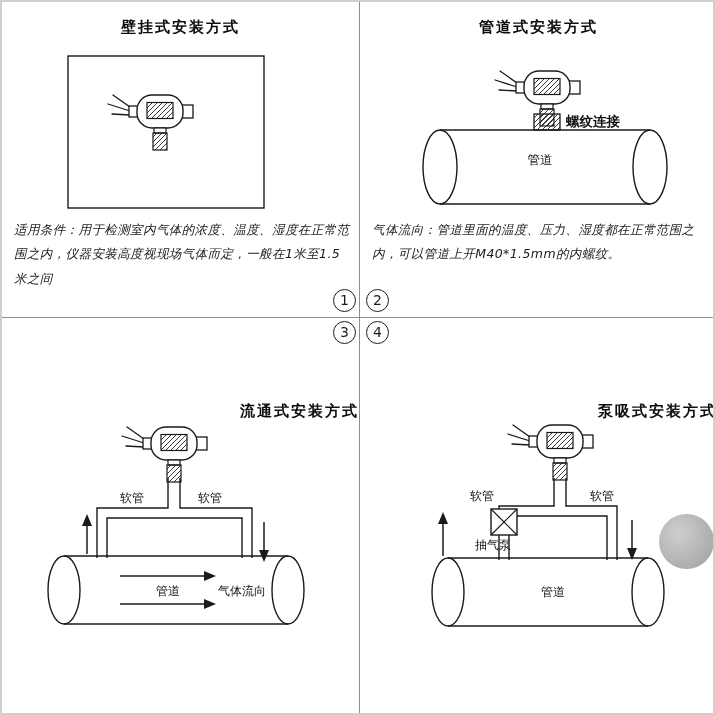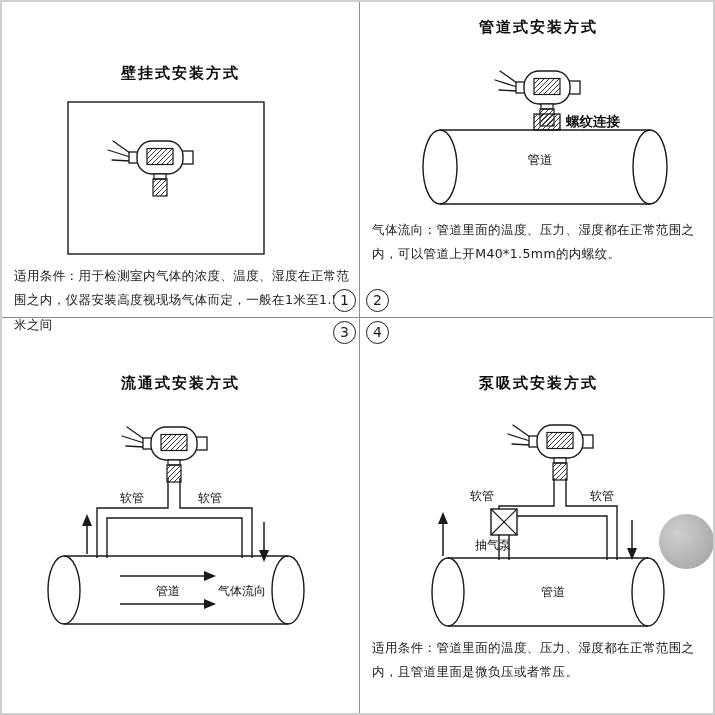--- a/index.html
+++ b/index.html
@@ -18,34 +18,35 @@
   }
   .divider-h {
     position: absolute; left: 0; top: 315px;
     width: 100%; height: 1px; background: #8f8f8f;
   }
   .divider-v {
     position: absolute; top: 0; left: 357px;
     width: 1px; height: 100%; background: #8f8f8f;
   }
   .quadrant { position: absolute; }
-  .q1 { left: 0;     top: 0;     width: 357px; height: 315px; margin-top: 46px; }
+  .q1 { left: 0;     top: 0;     width: 357px; height: 315px; }
   .q2 { left: 358px; top: 0;     width: 357px; height: 315px; }
   .q3 { left: 0;     top: 316px; width: 357px; height: 399px; }
   .q4 { left: 358px; top: 316px; width: 357px; height: 399px; }
   .q-title {
     position: absolute; left: 0; right: 0; text-align: center;
     font-size: 15px; font-weight: bold; letter-spacing: 2px; color: #0d0d0d;
   }
   .q1 .q-title, .q2 .q-title { top: 16px; }
-  .q3 .q-title, .q4 .q-title { top: 56px; }
+  .q3 .q-title, .q4 .q-title { top: 84px; text-align: right; }
   .q-desc {
     position: absolute; left: 12px; right: 8px;
     font-size: 12.5px; line-height: 1.95; letter-spacing: 0.4px; color: #1a1a1a;
     text-align: left;
+    font-style: italic;
   }
   .q1 .q-desc, .q2 .q-desc { top: 216px; }
   .q3 .q-desc, .q4 .q-desc { top: 318px; }
   .diagram { position: absolute; left: 0; top: 0; overflow: visible; }
   svg text {
     font-family: "DejaVu Sans", "Liberation Sans", sans-serif;
     fill: #111;
   }
   .qnum {
     position: absolute;
@@ -179,21 +180,20 @@
       <g>
         <line x1="272" y1="202" x2="272" y2="232" stroke="#1a1a1a" stroke-width="1.5"></line>
         <polygon points="272,242 267,230 277,230" fill="#1a1a1a"></polygon>
       </g>
       <text x="122" y="182" font-size="12" text-anchor="middle">软管</text>
       <text x="242" y="182" font-size="12" text-anchor="middle">软管</text>
       <text x="133" y="231" font-size="12" text-anchor="middle">抽气泵</text>
       <text x="193" y="278" font-size="12" text-anchor="middle">管道</text>
     </svg>
     <div class="q-title">泵吸式安装方式</div>
-    <div class="q-desc">适用条件：管道里面的温度、压力、湿度都在正常范围之内，且管道里面是微负压或者常压。</div>
   </div>
 
   <div class="divider-h"></div>
   <div class="divider-v"></div>
 
   <div class="qnum qnum-1">1</div>
   <div class="qnum qnum-2">2</div>
   <div class="qnum qnum-3">3</div>
   <div class="qnum qnum-4">4</div>
 

